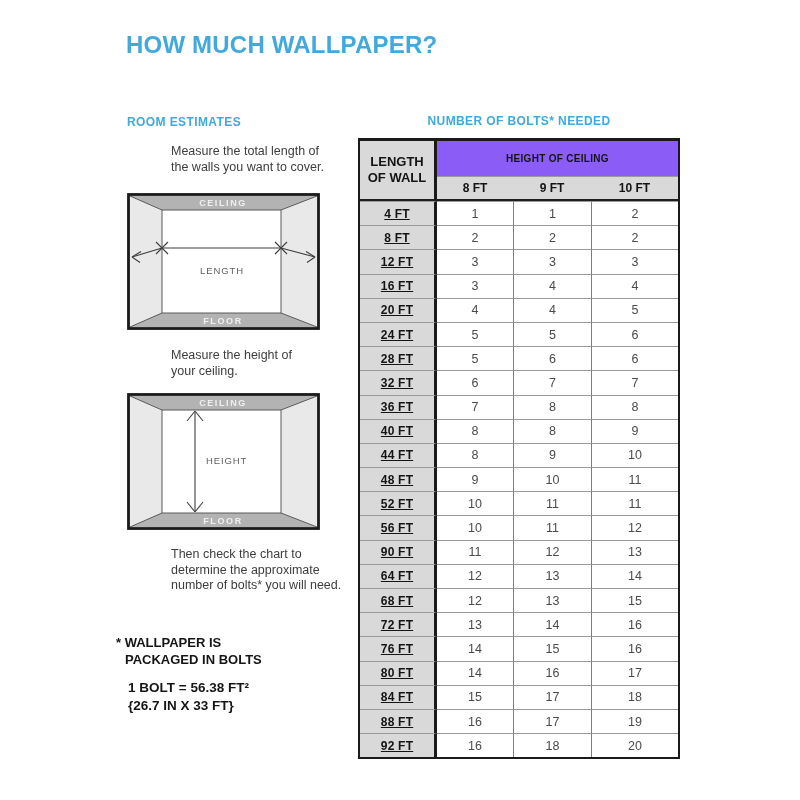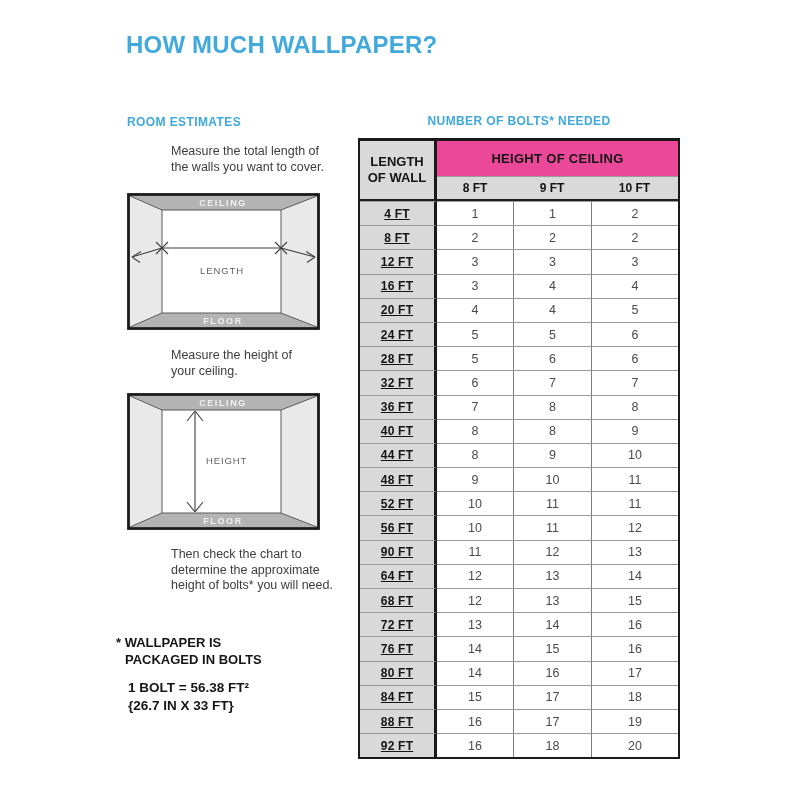--- a/index.html
+++ b/index.html
@@ -53,23 +53,23 @@
     display:flex;align-items:center;justify-content:center;
     box-sizing:border-box;min-width:0;
   }
   .h-lw{
     grid-column:1;grid-row:1/3;background:#d9d9d9;
     border-right:3px solid #1a1a1a;border-bottom:2px solid #1f1f1f;
     font-size:13px;font-weight:bold;color:#141414;
     text-align:center;line-height:16px;white-space:pre-line;
   }
   .h-hc{
-    grid-column:2/5;grid-row:1;background:#ec4899;
+    grid-column:2/5;grid-row:1;background:#8b5cf6;
     border-bottom:1px solid #9a9a9a;
-    font-size:13px;font-weight:bold;color:#141414;letter-spacing:.3px;
+    font-size:10px;font-weight:bold;color:#141414;letter-spacing:.3px;
   }
   .h-sub{
     grid-row:2;background:#d9d9d9;border-bottom:2px solid #1f1f1f;
     font-size:12px;font-weight:bold;color:#141414;
   }
   .rowlab{
     background:#d9d9d9;border-right:3px solid #1a1a1a;border-top:1px solid #9a9a9a;
     font-size:12px;font-weight:bold;color:#141414;letter-spacing:.2px;text-decoration:underline;
   }
   .val{
@@ -145,21 +145,21 @@
     </g>
     <rect x="1.5" y="1.5" width="190" height="134" fill="none" stroke="#1a1a1a" stroke-width="2.8"></rect>
     <text x="96" y="13.4" text-anchor="middle" class="band-label">CEILING</text>
     <text x="96" y="130.8" text-anchor="middle" class="band-label">FLOOR</text>
     <text x="79" y="71" text-anchor="start" class="dim-label">HEIGHT</text>
   </svg>
 </div>
 
 <div class="abs body-text para3">Then check the chart to
 determine the approximate
-height of bolts* you will need.</div>
+number of bolts* you will need.</div>
 
 <div class="abs footnote">
   <div>* WALLPAPER IS</div>
   <div class="ind">PACKAGED IN BOLTS</div>
 </div>
 
 <div class="abs boltinfo">
   <div>1 BOLT = 56.38 FT²</div>
   <div>{26.7 IN X 33 FT}</div>
 </div>

